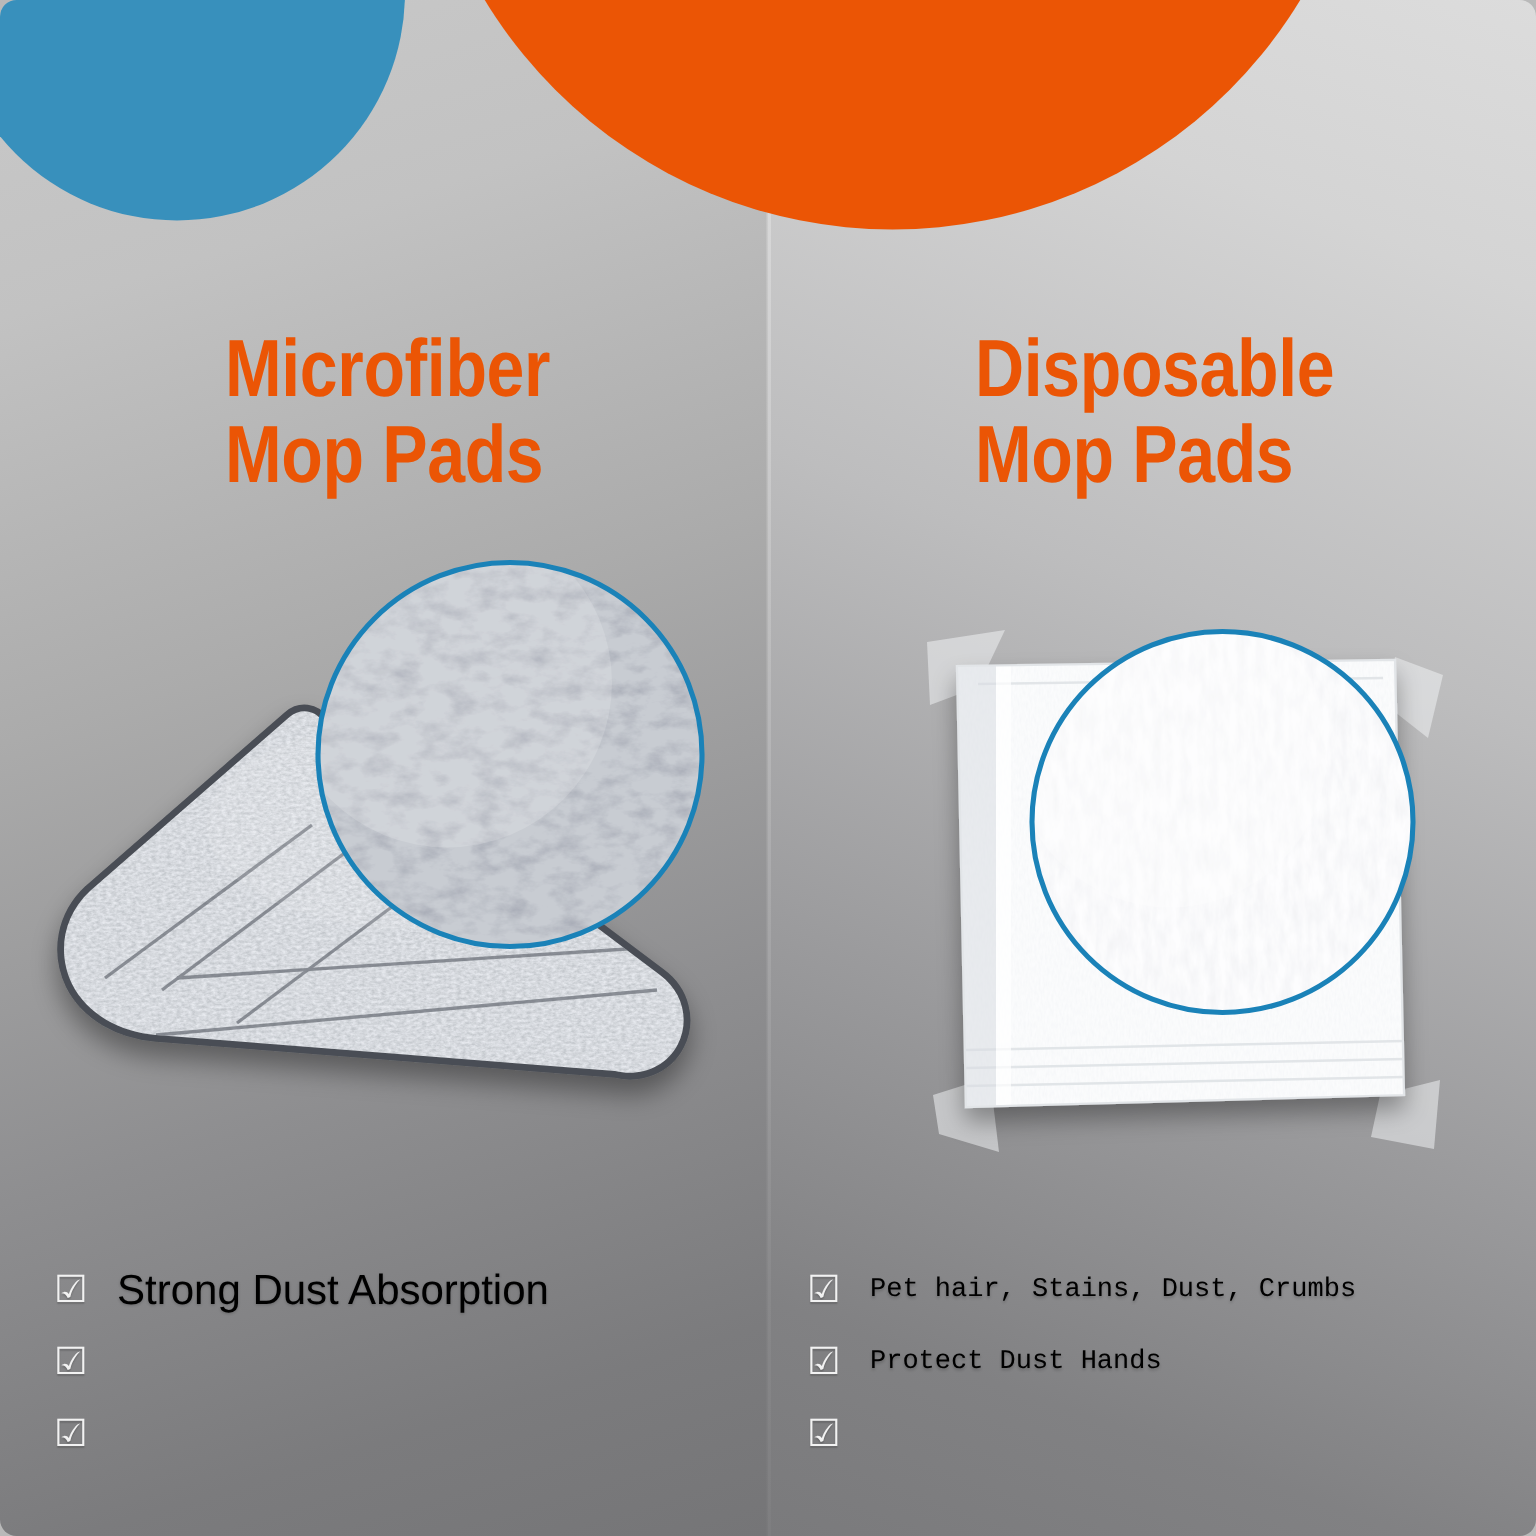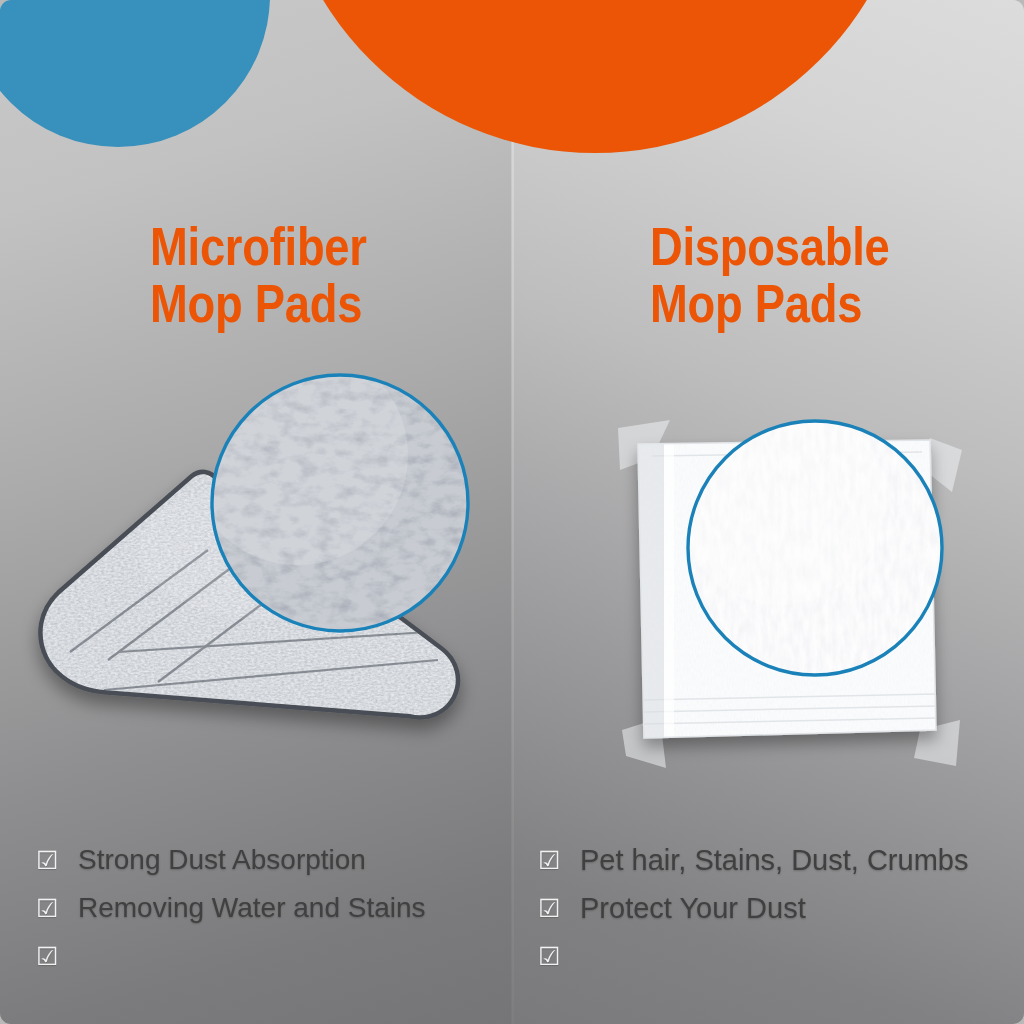--- a/index.html
+++ b/index.html
@@ -34,23 +34,23 @@
   #art-left{left:8px;top:360px;width:500px;height:430px;}
   #art-right{left:600px;top:400px;width:400px;height:400px;}
 
   
   .bullets{position:absolute;color:#ffffff;}
   #b-left{left:36px;top:836px;}
   #b-right{left:538px;top:836px;}
   .bullet-row{display:flex;align-items:center;height:48px;}
   .cb{width:26px;font-size:25px;line-height:1;color:#f2f2f2;
       text-shadow:0 1px 1px rgba(0,0,0,.18);flex:0 0 auto;}
-  .bl-text{font-size:28px;line-height:30px;color:#404040;
+  .bl-text{font-size:28px;line-height:30px;color:#000000;
       text-shadow:0 1px 2px rgba(0,0,0,.22);margin-left:16px;white-space:nowrap;}
-  #b-right .bl-text{font-size:29px;}
+  #b-right .bl-text{font-size:18px;font-family:Liberation Mono, monospace;}
 </style>
 </head>
 <body>
 
 <div id="stage">
 
   <div class="bg-half bg-left"></div>
   <div class="bg-half bg-right"></div>
   <div class="divider"></div>
 
@@ -210,34 +210,33 @@
     </g>
   </svg>
 
   <div class="bullets" id="b-left">
     <div class="bullet-row">
       <span class="cb">☑</span>
       <span class="bl-text">Strong Dust Absorption</span>
     </div>
     <div class="bullet-row">
       <span class="cb">☑</span>
-      <span class="bl-text">Removing Water and Stains</span>
     </div>
     <div class="bullet-row">
       <span class="cb">☑</span>
     </div>
   </div>
 
   <div class="bullets" id="b-right">
     <div class="bullet-row">
       <span class="cb">☑</span>
       <span class="bl-text">Pet hair, Stains, Dust, Crumbs</span>
     </div>
     <div class="bullet-row">
       <span class="cb">☑</span>
-      <span class="bl-text">Protect Your Dust</span>
+      <span class="bl-text">Protect Dust Hands</span>
     </div>
     <div class="bullet-row">
       <span class="cb">☑</span>
     </div>
   </div>
 
 </div>
 
 </body></html>

